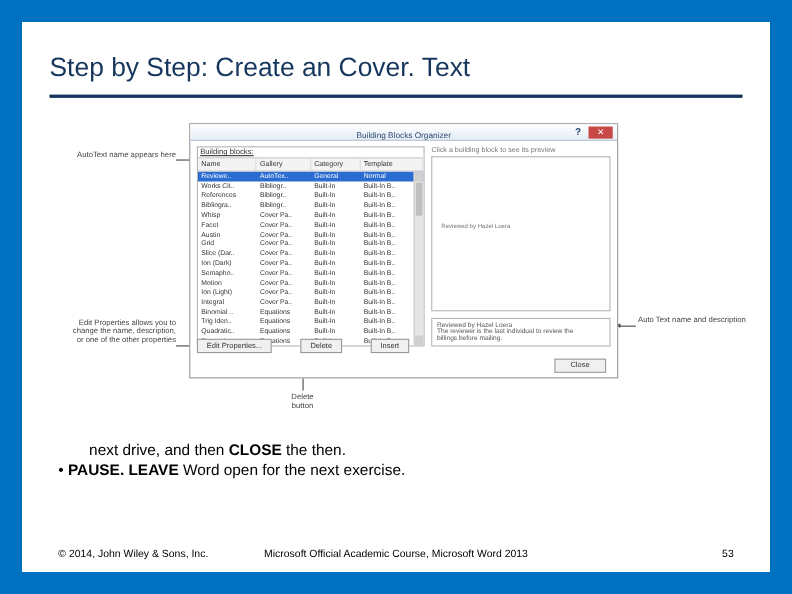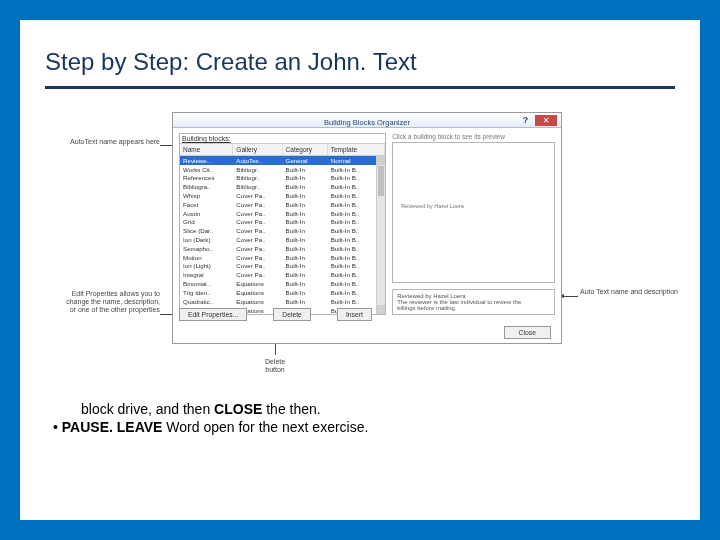--- a/index.html
+++ b/index.html
@@ -82,21 +82,21 @@
     display:flex; justify-content:space-between; font-size:9.5px; color:#000;
   }
   .footer .mid { position:absolute; left:0; right:0; text-align:center; }
   .footer .pg { position:relative; margin-left:auto; }
 </style>
 </head>
 <body>
 
 <div class="slide">
   <div class="inner">
-    <div class="title">Step by Step: Create an John. Text</div>
+    <div class="title">Step by Step: Create an Cover. Text</div>
 
     <div class="figwrap">
 
       <div class="annot" style="left:0; top:26px; width:100px;">AutoText name
 appears here</div>
       <div class="arrow h" style="left:100px; top:33px; width:24px;"></div>
 
       <div class="annot" style="left:0; top:178px; width:100px;">Edit Properties
 allows you to change
 the name,
@@ -261,21 +261,26 @@
           <div class="minibtn">Insert</div>
         </div>
         <div class="dlg-btnrow2">
           <div class="minibtn">Close</div>
         </div>
       </div>
     </div>
 
     <div class="body-text">
       <div class="ind">
-        <span>block drive, and then </span><b>CLOSE</b><span> the then.</span>
+        <span>next drive, and then </span><b>CLOSE</b><span> the then.</span>
       </div>
       <div class="bullet">
         <b>PAUSE. LEAVE</b><span> Word open for the next exercise.</span>
       </div>
     </div>
 
+    <div class="footer">
+      <span>© 2014, John Wiley &amp; Sons, Inc.</span>
+      <span class="mid">Microsoft Official Academic Course, Microsoft Word 2013</span>
+      <span class="pg">53</span>
+    </div>
   </div>
 </div>
 
 </body></html>

